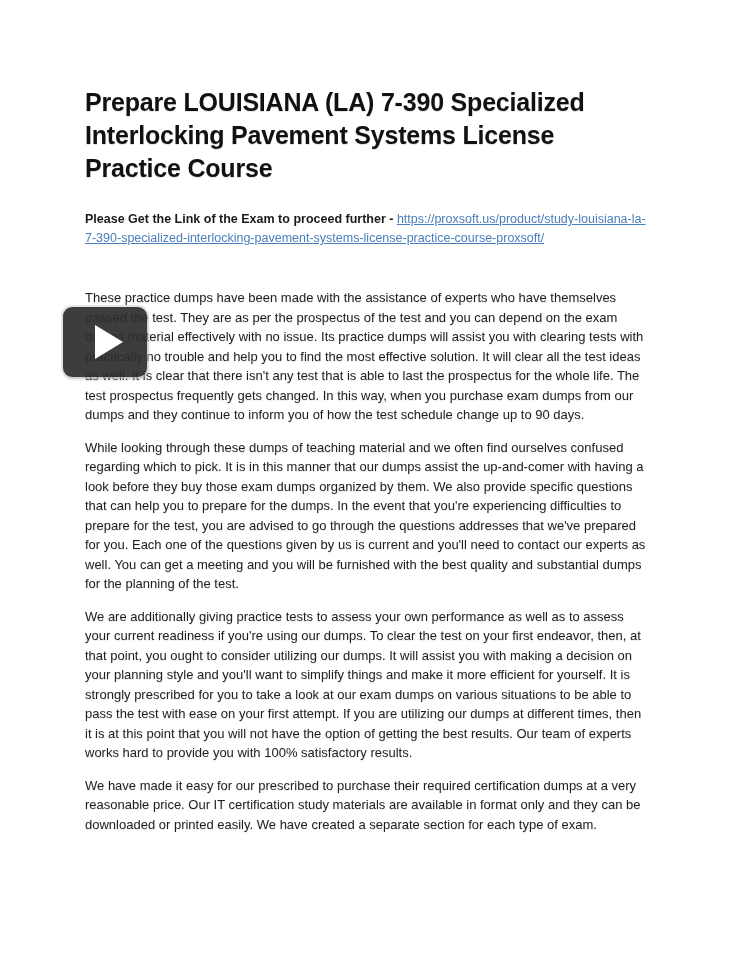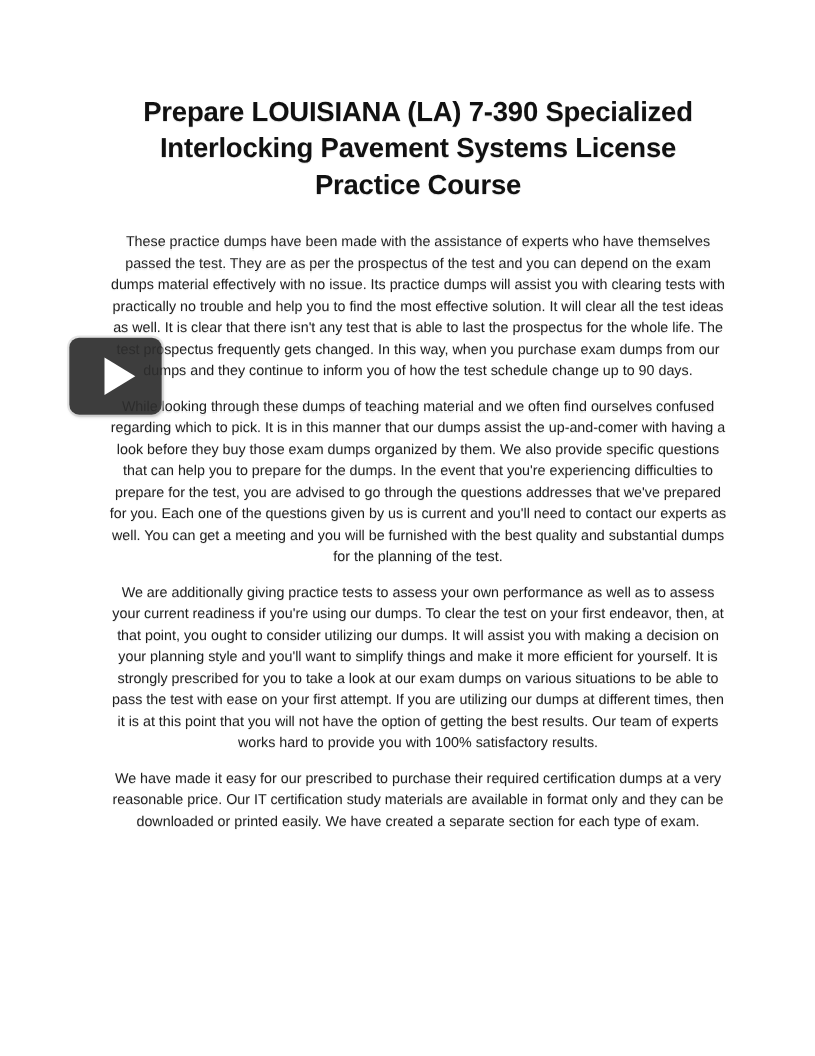--- a/index.html
+++ b/index.html
@@ -10,24 +10,23 @@
   .page {
     position: relative;
     width: 741px;
     height: 960px;
     background: #ffffff;
     overflow: hidden;
     font-family: "Liberation Sans", sans-serif;
   }
   .content {
     position: absolute;
-    left: 97px;
+    left: 85px;
     top: 86px;
     width: 566px;
-    text-align: center;
   }
   .doc-title {
     margin: 0 0 25px 0;
     font-size: 25px;
     line-height: 33px;
     font-weight: 700;
     letter-spacing: -0.2px;
     color: #111111;
     text-shadow: 0 1px 1px rgba(0,0,0,0.12);
   }
@@ -80,20 +79,23 @@
 </style>
 </head>
 <body>
 
 <div class="page">
 
   <div class="content">
 
     <h1 class="doc-title">Prepare LOUISIANA (LA) 7-390 Specialized Interlocking Pavement Systems License Practice Course</h1>
 
+    <div class="link-line">
+      <span class="link-lead">Please Get the Link of the Exam to proceed further - </span><a class="exam-link">https://proxsoft.us/product/study-louisiana-la-7-390-specialized-interlocking-pavement-systems-license-practice-course-proxsoft/</a>
+    </div>
 
     <div class="body-text">
       <p>These practice dumps have been made with the assistance of experts who have themselves passed the test. They are as per the prospectus of the test and you can depend on the exam dumps material effectively with no issue. Its practice dumps will assist you with clearing tests with practically no trouble and help you to find the most effective solution. It will clear all the test ideas as well. It is clear that there isn't any test that is able to last the prospectus for the whole life. The test prospectus frequently gets changed. In this way, when you purchase exam dumps from our dumps and they continue to inform you of how the test schedule change up to 90 days.</p>
       <p>While looking through these dumps of teaching material and we often find ourselves confused regarding which to pick. It is in this manner that our dumps assist the up-and-comer with having a look before they buy those exam dumps organized by them.  We also provide specific questions that can help you to prepare for the dumps. In the event that you're experiencing difficulties to prepare for the test, you are advised to go through the questions addresses that we've prepared for you. Each one of the questions given by us is current and you'll need to contact our experts as well. You can get a meeting and you will be furnished with the best quality and substantial dumps for the planning of the test.</p>
       <p>We are additionally giving practice tests to assess your own performance as well as to assess your current readiness if you're using our dumps. To clear the test on your first endeavor, then, at that point, you ought to consider utilizing our dumps. It will assist you with making a decision on your planning style and you'll want to simplify things and make it more efficient for yourself. It is strongly prescribed for you to take a look at our exam dumps on various situations to be able to pass the test with ease on your first attempt.  If you are utilizing our dumps at different times, then it is at this point that you will not have the option of getting the best results. Our team of experts works hard to provide you with 100% satisfactory results.</p>
       <p>We have made it easy for our prescribed to purchase their required certification dumps at a very reasonable price. Our IT certification study materials are available in format only and they can be downloaded or printed easily. We have created a separate section for each type of exam.</p>
     </div>
 
   </div>
 

